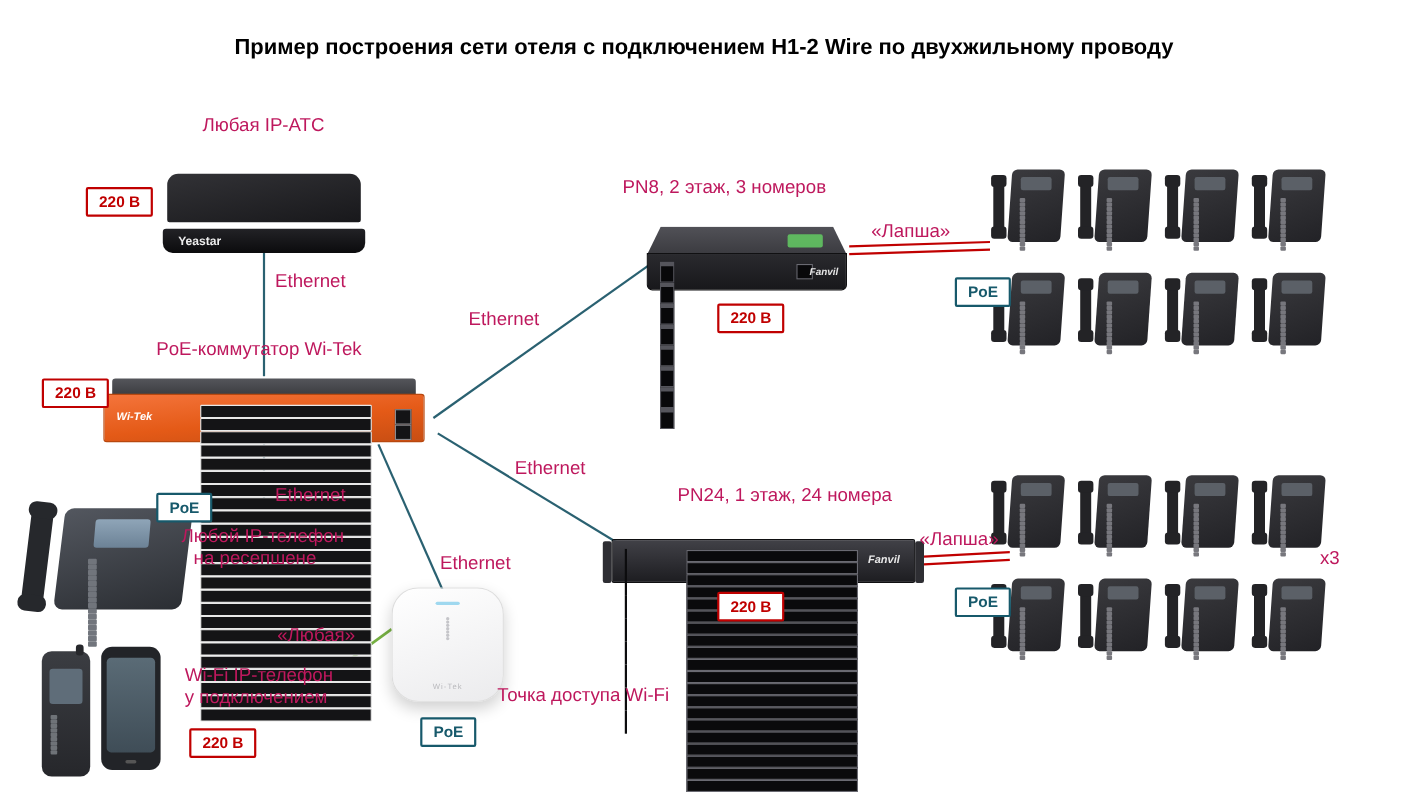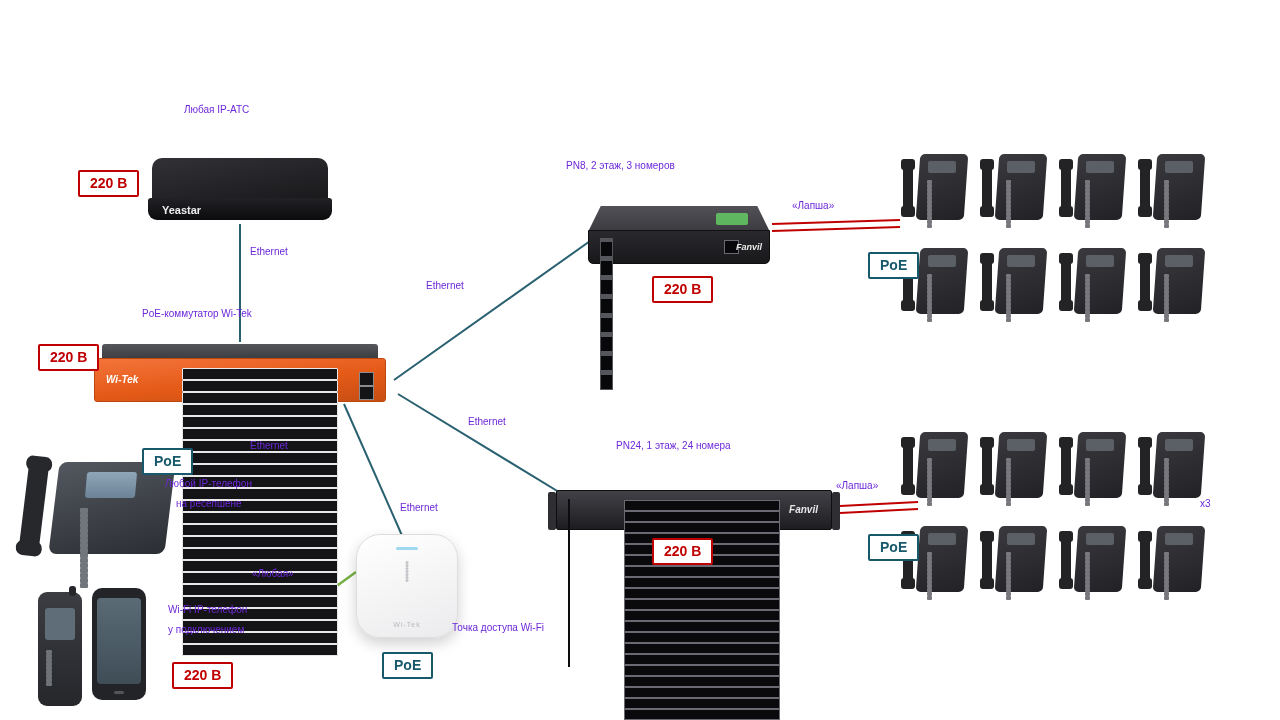--- a/index.html
+++ b/index.html
@@ -3,29 +3,29 @@
 <meta charset="utf-8">
 <style>
   html,body{margin:0;padding:0;background:#fff;}
   body{font-family:"Liberation Sans","DejaVu Sans",sans-serif;}
   .canvas{position:relative;width:1280px;height:720px;background:#fff;overflow:hidden;}
   .wires{position:absolute;left:0;top:0;width:1280px;height:720px;z-index:1;pointer-events:none;}
   .eth{stroke:#2a6171;stroke-width:2;}
   .air{stroke:#76b043;stroke-width:2.5;}
   .wire2{stroke:#c00000;stroke-width:2;}
   .title{position:absolute;top:32px;left:0;width:100%;text-align:center;font-size:20px;font-weight:700;color:#000;z-index:3;}
-  .lbl{position:absolute;font-size:10px;color:#6d28d9;white-space:nowrap;z-index:3;}
+  .lbl{position:absolute;font-size:17px;color:#be185d;white-space:nowrap;z-index:3;}
   .badge{position:absolute;background:#fff;font-size:14px;padding:3px 10px;z-index:4;border-radius:2px;line-height:1.2;}
   .badge.power{border:2px solid #c00000;color:#c00000;font-weight:700;}
   .badge.poe{border:2px solid #17596b;color:#17596b;font-weight:600;}
   .dev{position:absolute;z-index:2;}
   .dev span{position:absolute;display:block;}
 
   
-  .atc{width:184px;height:62px;}
+  .atc{width:184px;height:72px;}
   .atc-top{left:4px;right:4px;top:0;height:44px;background:linear-gradient(170deg,#323236,#18181b);border-radius:10px 10px 2px 2px;}
   .atc-front{left:0;right:0;bottom:0;height:22px;background:linear-gradient(#222226,#0b0b0d);border-radius:3px 3px 9px 9px;}
   .atc-logo{left:14px;bottom:4px;color:#ededed;font-size:11px;font-weight:700;}
   .atc-leds{right:16px;bottom:9px;display:flex;gap:6px;}
   .atc-leds i{width:4px;height:4px;background:#35d06a;border-radius:50%;box-shadow:0 0 3px #35d06a;}
 
   
   .wt{width:292px;height:58px;}
   .wt-top{left:8px;right:8px;top:0;height:16px;background:linear-gradient(#55565b,#3a3b3f);border-radius:3px 3px 0 0;}
   .wt-body{left:0;right:0;top:14px;bottom:0;background:linear-gradient(175deg,#f4743b 0%,#e45a17 55%,#c84e13 100%);border-radius:3px;border:1px solid #b8480f;}
@@ -106,20 +106,21 @@
     <line class="eth" x1="398" y1="394" x2="572" y2="500"></line>
     <line class="eth" x1="240" y1="404" x2="240" y2="460"></line>
     <line class="eth" x1="344" y1="404" x2="404" y2="540"></line>
     <line class="air" x1="316" y1="601" x2="356" y2="572"></line>
     <line class="wire2" x1="772" y1="224" x2="900" y2="220"></line>
     <line class="wire2" x1="772" y1="231" x2="900" y2="227"></line>
     <line class="wire2" x1="840" y1="506" x2="918" y2="502"></line>
     <line class="wire2" x1="840" y1="513" x2="918" y2="509"></line>
   </svg>
 
+  <div class="title">Пример построения сети отеля с подключением H1-2 Wire по двухжильному проводу</div>
 
   <div class="lbl" style="left:184px;top:104px">Любая IP-АТС</div>
   <div class="badge power" style="left:78px;top:170px">220 В</div>
   <div class="dev atc" style="left:148px;top:158px">
     <span class="atc-top"></span>
     <span class="atc-front"></span>
     <span class="atc-logo">Yeastar</span>
     <span class="atc-leds"><i></i><i></i><i></i><i></i><i></i><i></i></span>
   </div>
   <div class="lbl" style="left:250px;top:246px">Ethernet</div>

